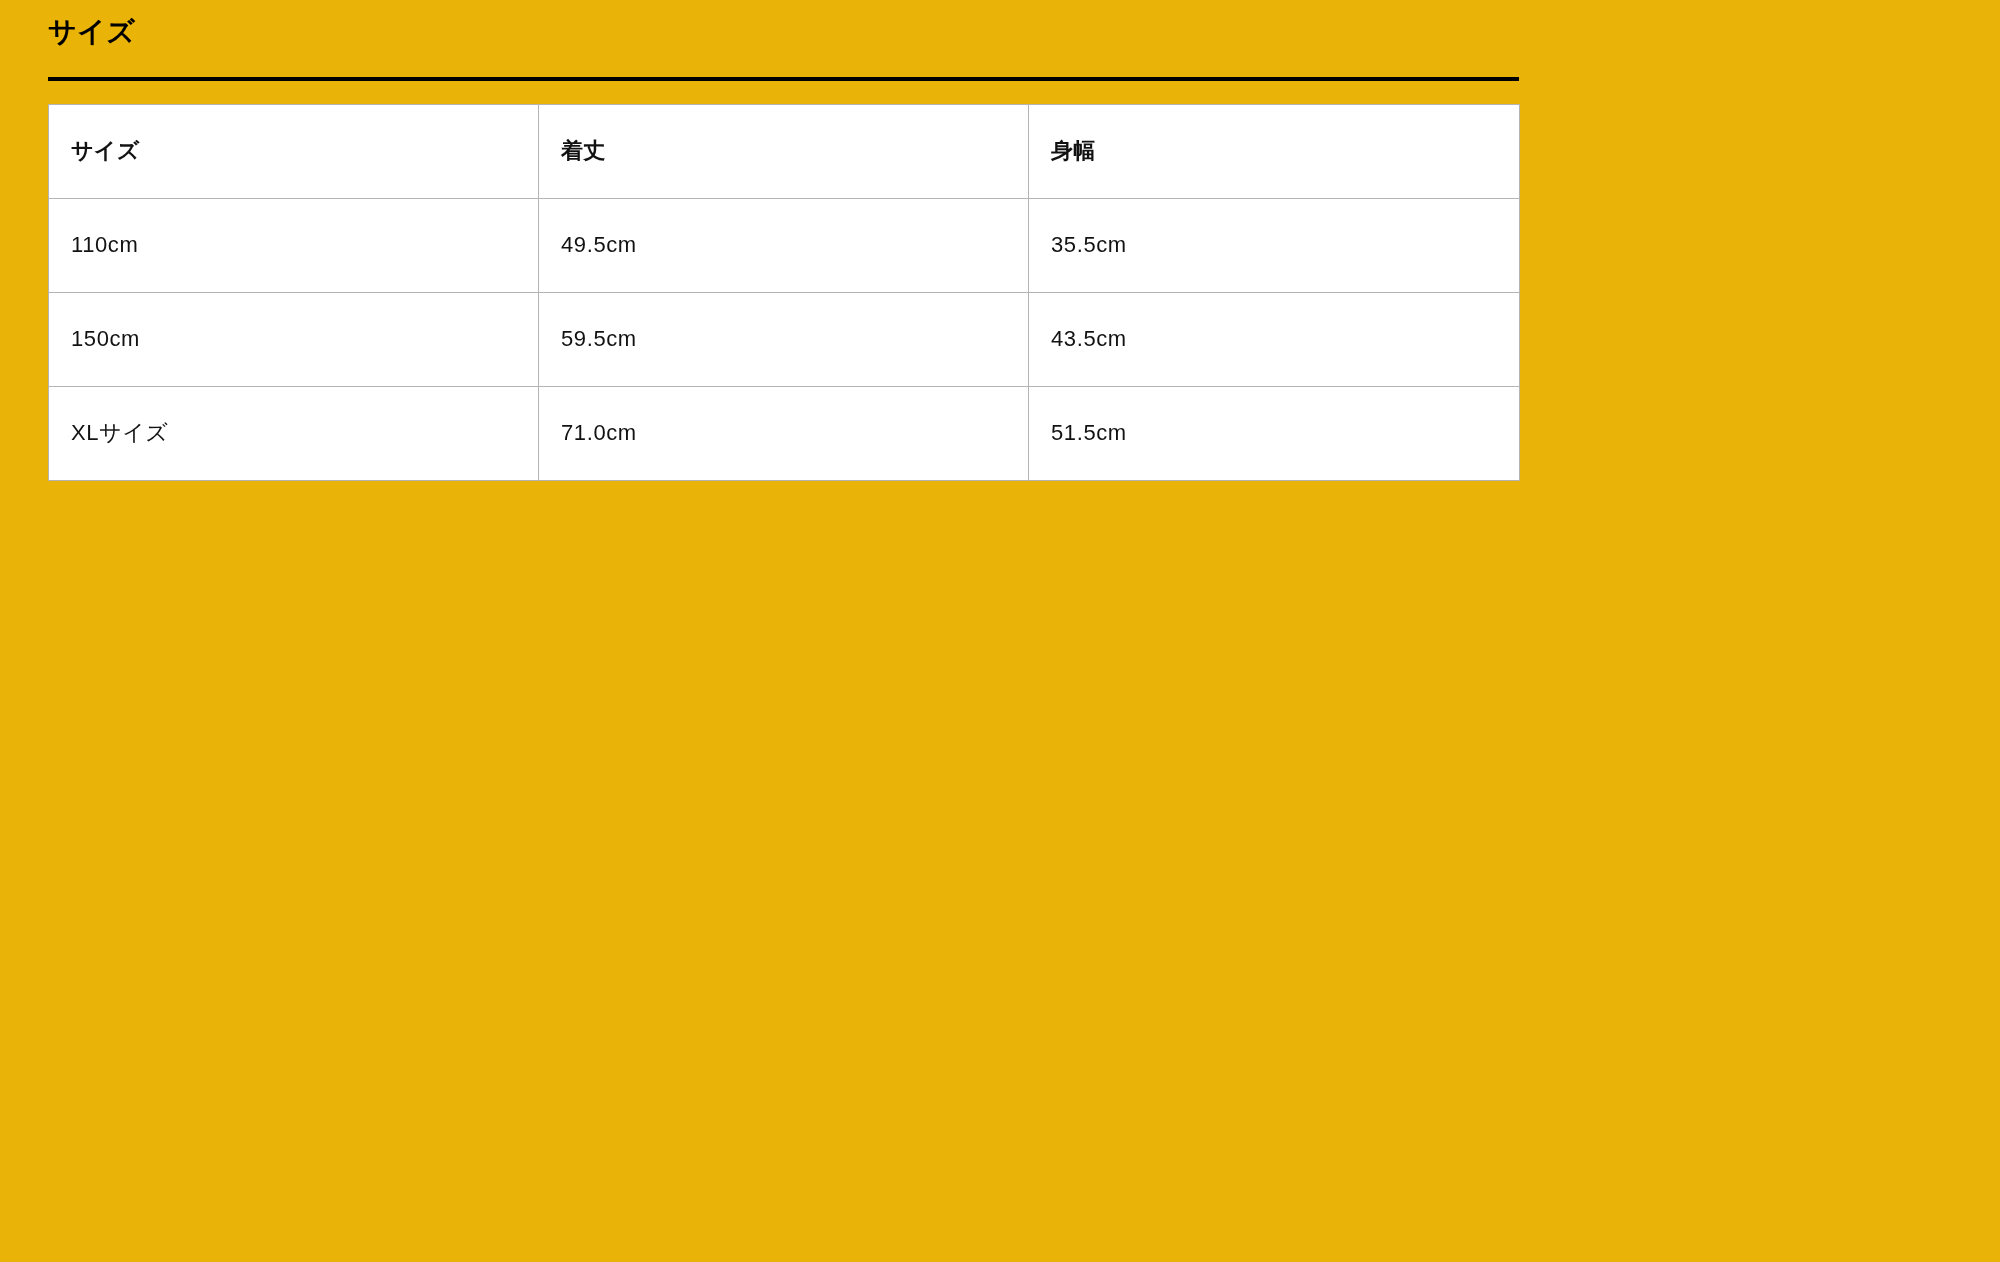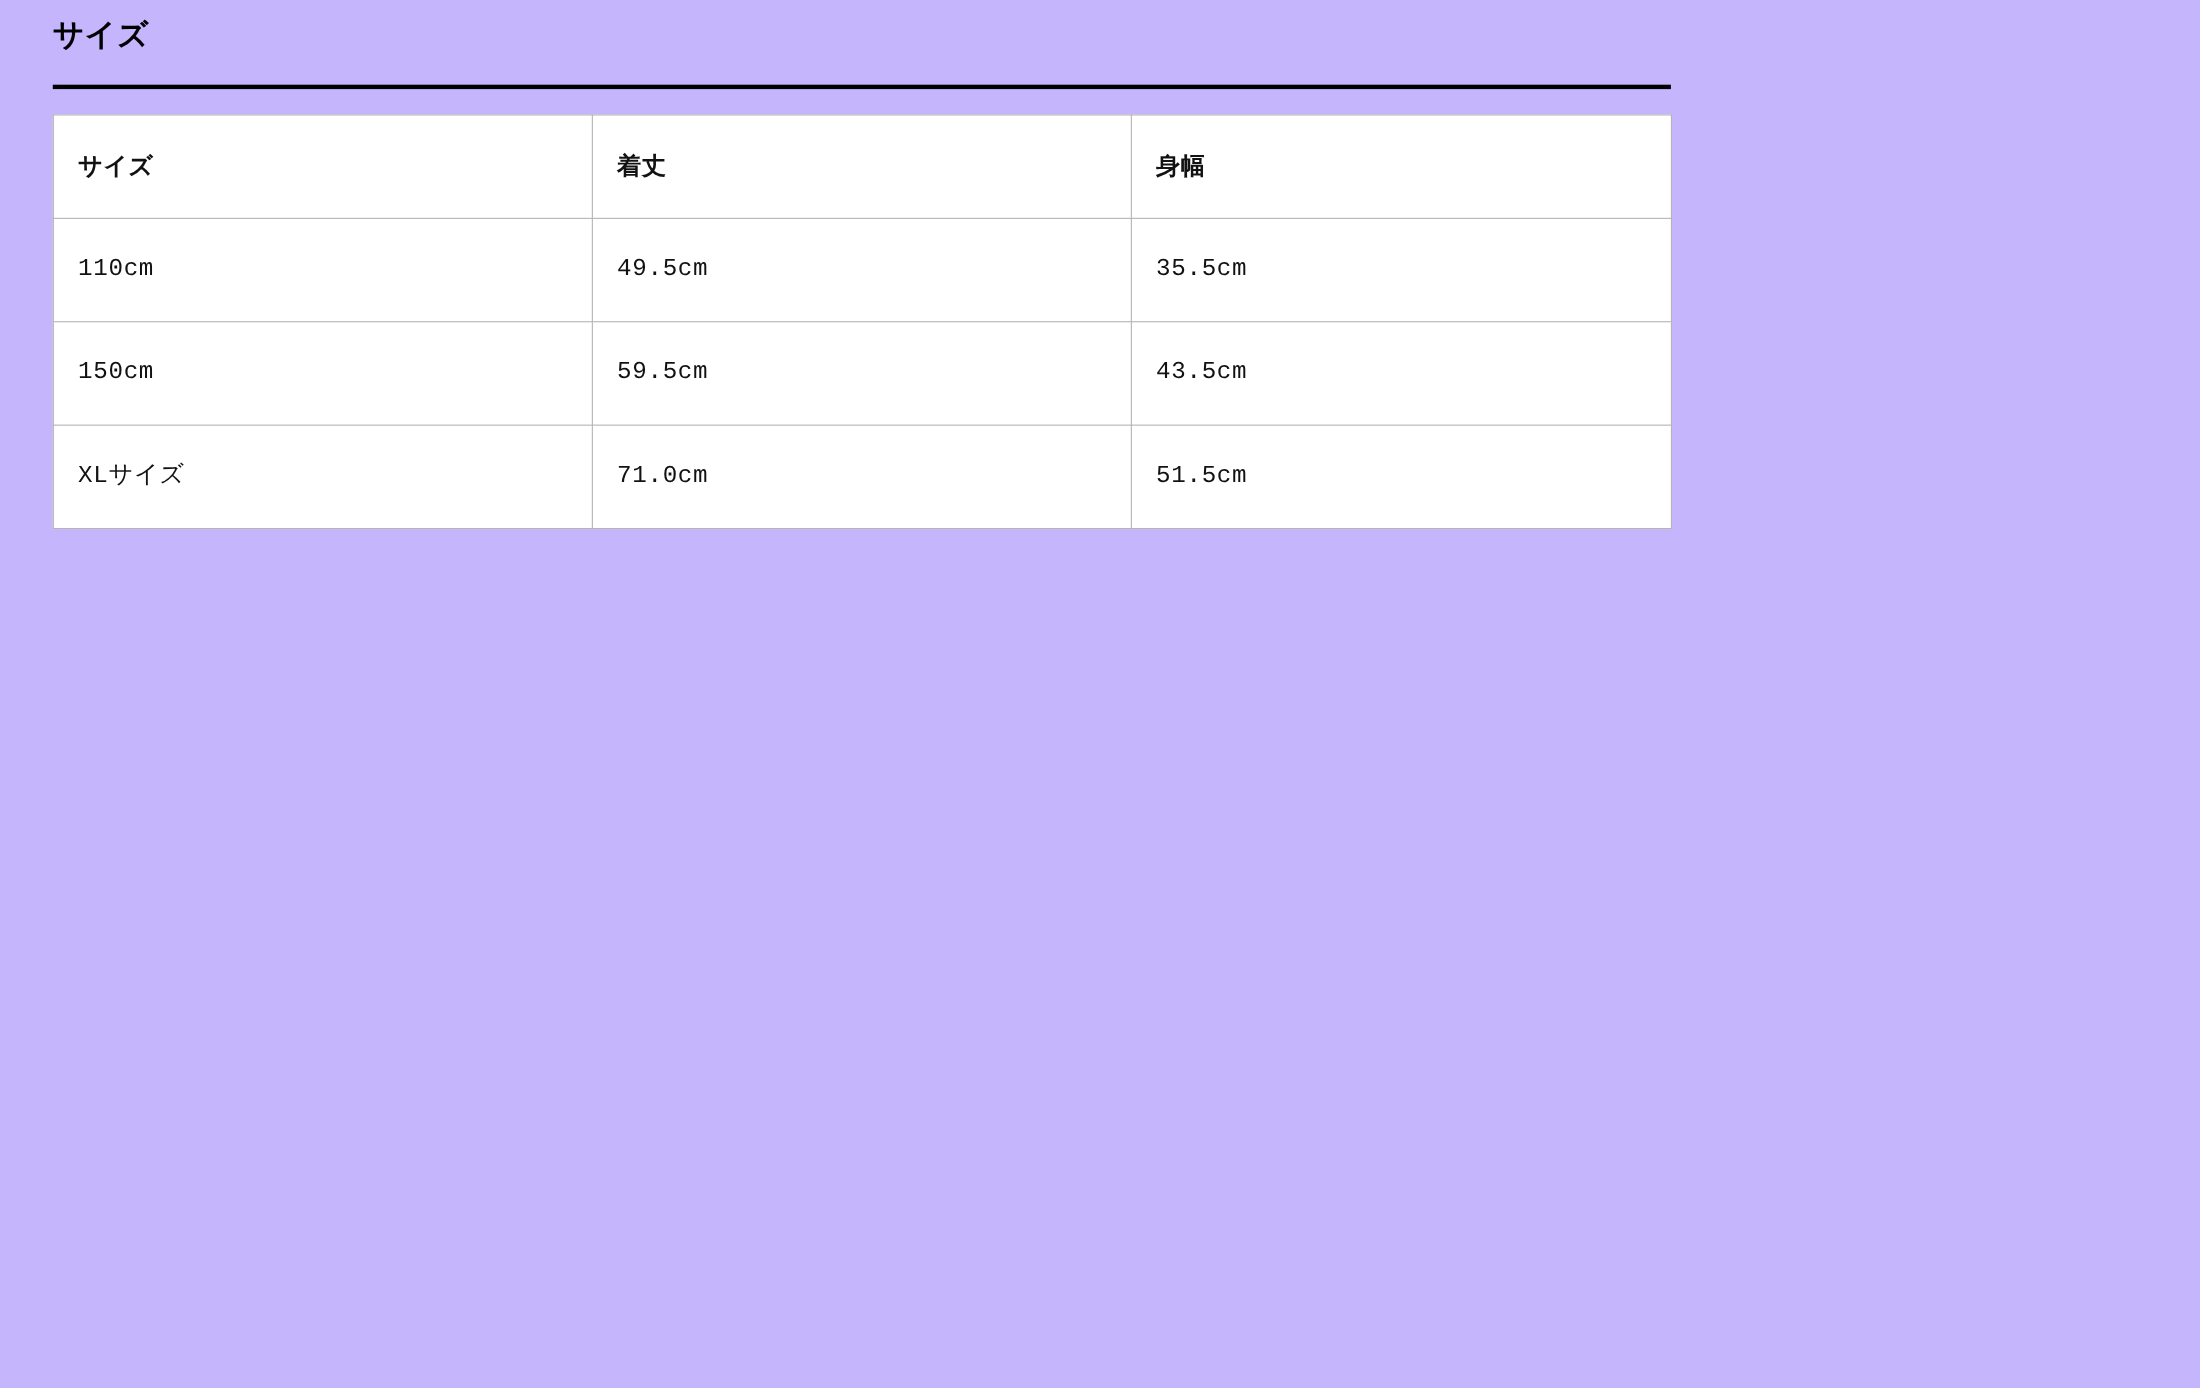--- a/index.html
+++ b/index.html
@@ -13,21 +13,21 @@
     height: 1262px;
     font-family: "Liberation Sans", "DejaVu Sans", sans-serif;
     color: #000000;
     overflow: hidden;
   }
 
   .page {
     position: relative;
     width: 2000px;
     height: 1262px;
-    background: #c4b5fd;
+    background: #eab308;
   }
 
   .section {
     position: absolute;
     left: 48px;
     top: 14px;
     width: 1471px;
   }
 
   .section-title {
@@ -72,21 +72,20 @@
   }
 
   .size-table th {
     font-weight: bold;
     letter-spacing: 0.3px;
   }
 
   .size-table td {
     font-weight: normal;
     letter-spacing: 0.6px;
-    font-family: Liberation Mono, monospace;
   }
 </style>
 </head>
 <body>
 
 <div class="page">
   <div class="section">
 
     <h2 class="section-title">サイズ</h2>
 

